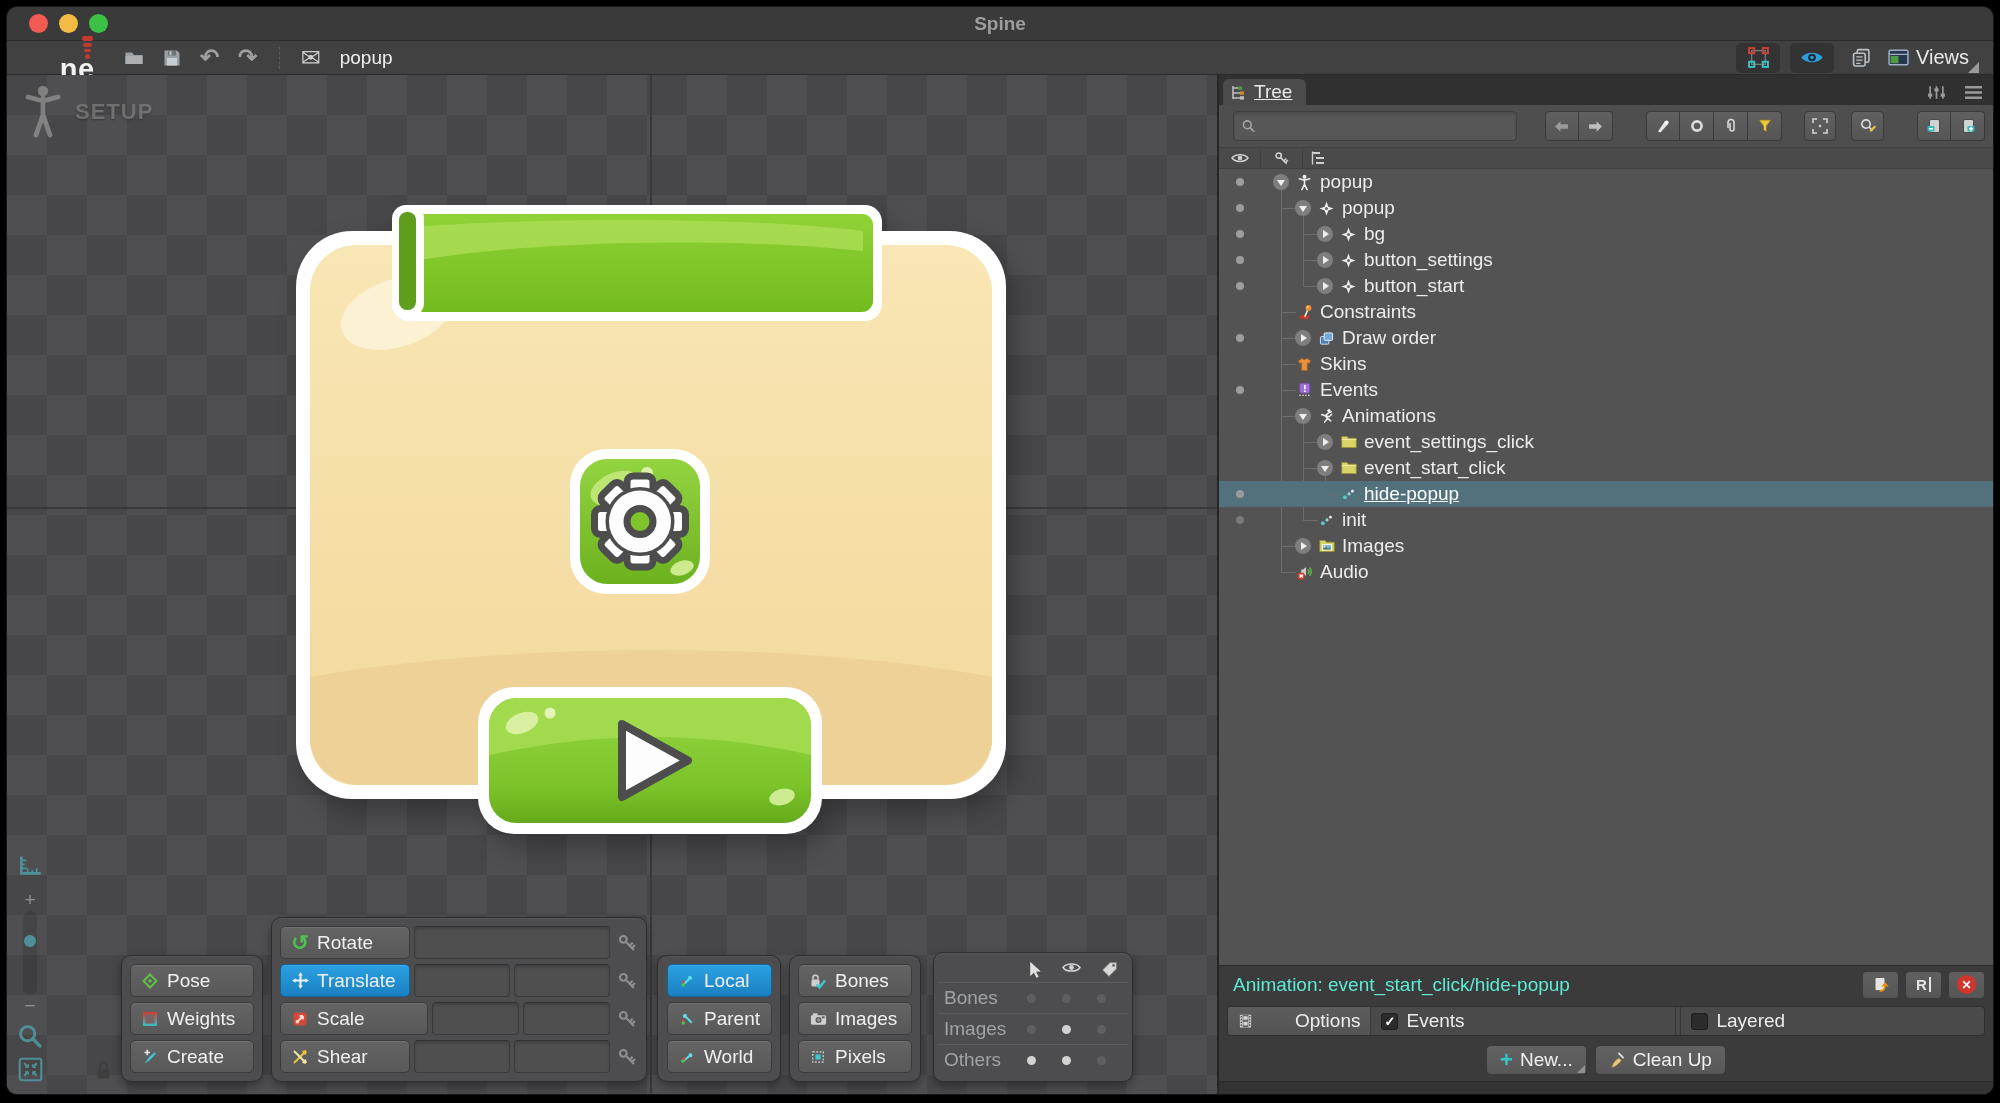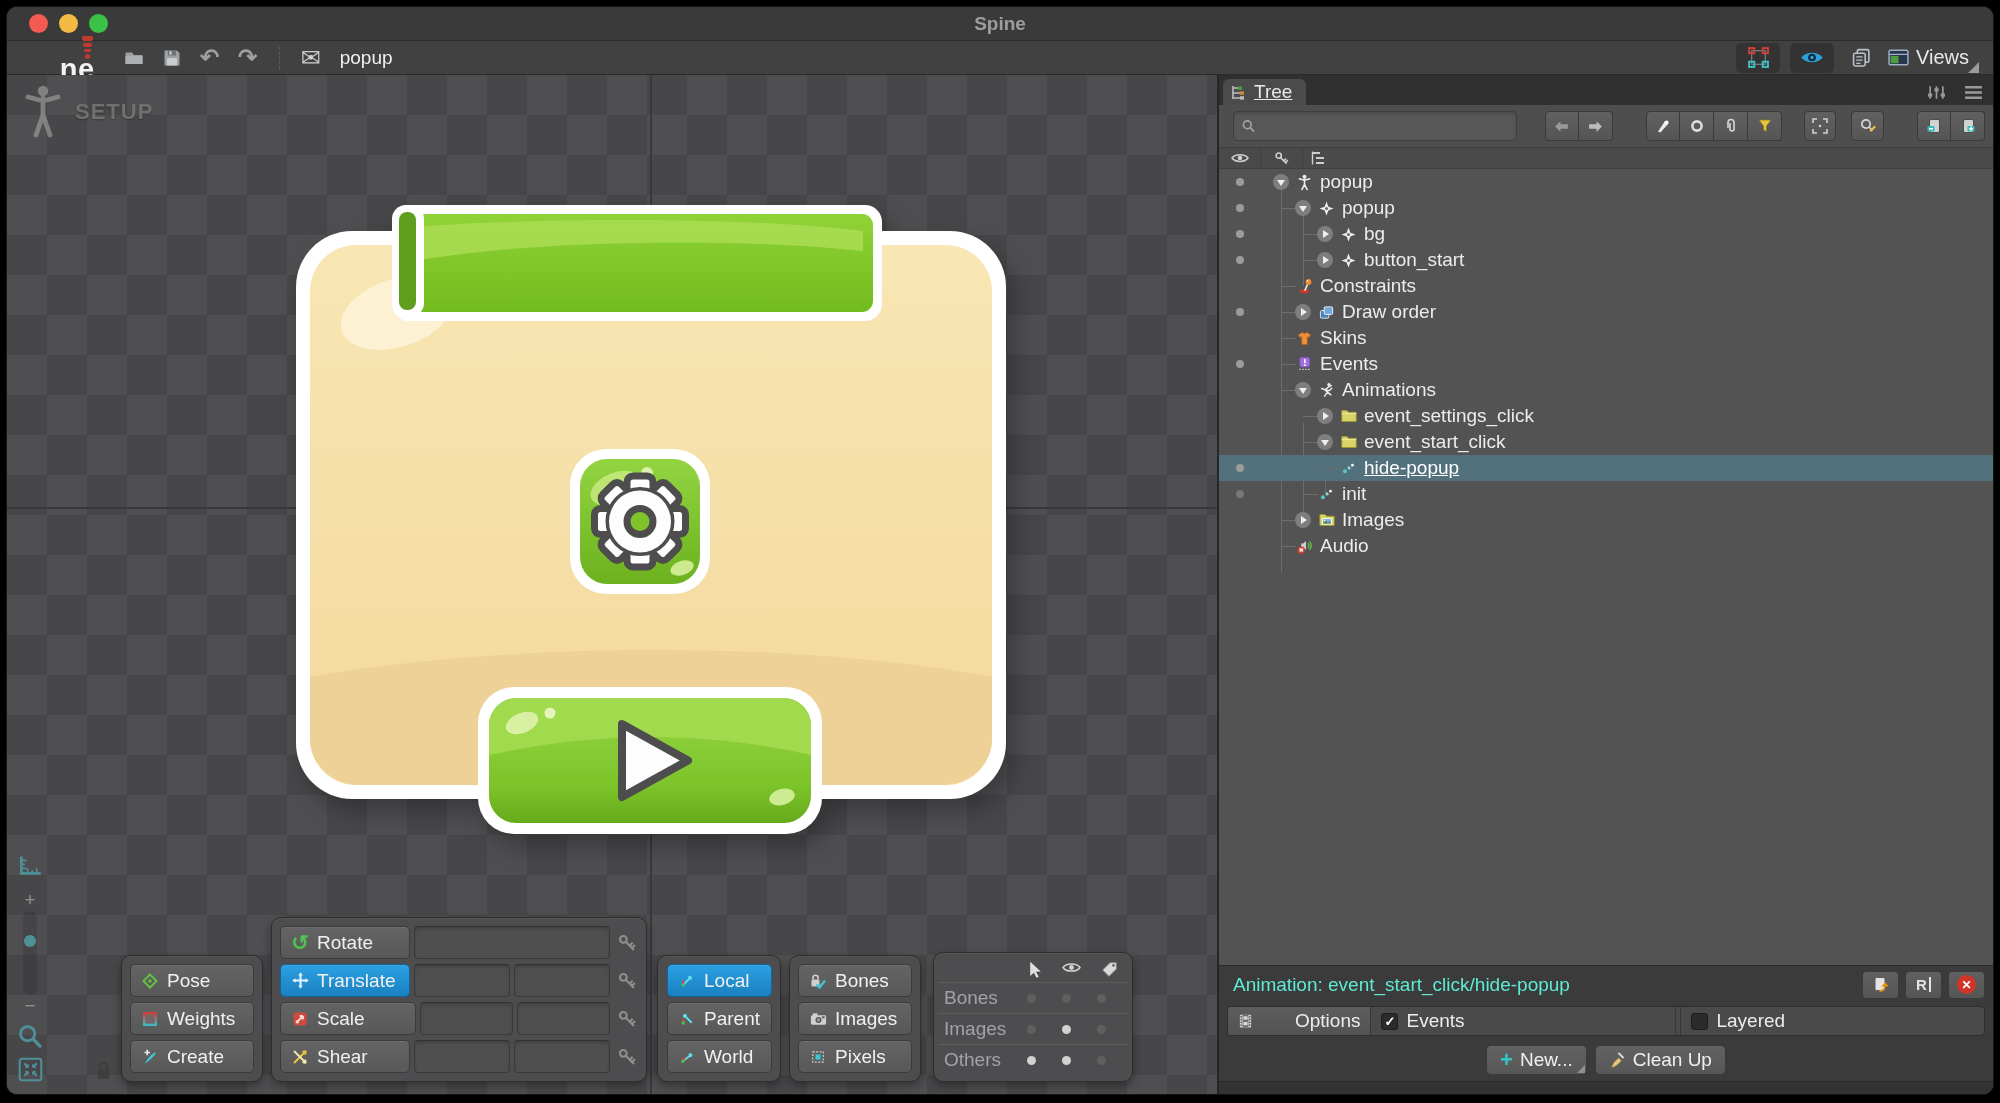--- a/index.html
+++ b/index.html
@@ -379,21 +379,21 @@
           <div class="tfield"></div>
           <div class="tfield"></div>
           <span class="keyic">
               <svg width="19" height="19" viewBox="0 0 18 18">
                 <circle cx="6" cy="6" r="3.2" fill="none" stroke="#8f8f8f" stroke-width="2"></circle>
                 <path d="M8.4 8.4 L16 16 M12 12 L14.8 9.2 M14.2 14.2 L17 11.4" stroke="#8f8f8f" stroke-width="2" fill="none"></path>
               </svg>
             </span>
         </div>
         <div class="trow2">
-          <div class="toolbtn" style="width:136px;">
+          <div class="toolbtn" style="width:148px;">
             <span class="ic">
                 <svg width="16" height="16" viewBox="0 0 16 16">
                   <rect x="1.5" y="1.5" width="13" height="13" rx="2.5" fill="#cf4a3a"></rect>
                   <path d="M5 11 L11 5 M11 5 H7.6 M11 5 V8.4" stroke="#ffd9d4" stroke-width="1.8" fill="none"></path>
                   <rect x="3.8" y="9.3" width="3" height="3" fill="#ffd9d4"></rect>
                 </svg>
               </span>
             <span>Scale</span>
           </div>
           <div class="tfield"></div>
@@ -684,20 +684,31 @@
         <div class="trow" style="--d:2">
           <span class="rdot"></span>
             <span class="exp right"></span>
           <span class="ticon">
               <svg width="15" height="15" viewBox="0 0 16 16">
                 <path d="M8 0.5 L10 6 L15.5 8 L10 10 L8 15.5 L6 10 L0.5 8 L6 6 Z" fill="#ececec"></path>
                 <circle cx="8" cy="8" r="1.6" fill="#6a6a6a"></circle>
               </svg>
             </span>
           <span class="tlabel">bg</span>
+        </div>
+        <div class="trow" style="--d:2">
+          <span class="rdot"></span>
+            <span class="exp right"></span>
+          <span class="ticon">
+              <svg width="15" height="15" viewBox="0 0 16 16">
+                <path d="M8 0.5 L10 6 L15.5 8 L10 10 L8 15.5 L6 10 L0.5 8 L6 6 Z" fill="#ececec"></path>
+                <circle cx="8" cy="8" r="1.6" fill="#6a6a6a"></circle>
+              </svg>
+            </span>
+          <span class="tlabel">button_settings</span>
         </div>
         <div class="trow" style="--d:2">
           <span class="rdot"></span>
             <span class="exp right"></span>
           <span class="ticon">
               <svg width="15" height="15" viewBox="0 0 16 16">
                 <path d="M8 0.5 L10 6 L15.5 8 L10 10 L8 15.5 L6 10 L0.5 8 L6 6 Z" fill="#ececec"></path>
                 <circle cx="8" cy="8" r="1.6" fill="#6a6a6a"></circle>
               </svg>
             </span>

